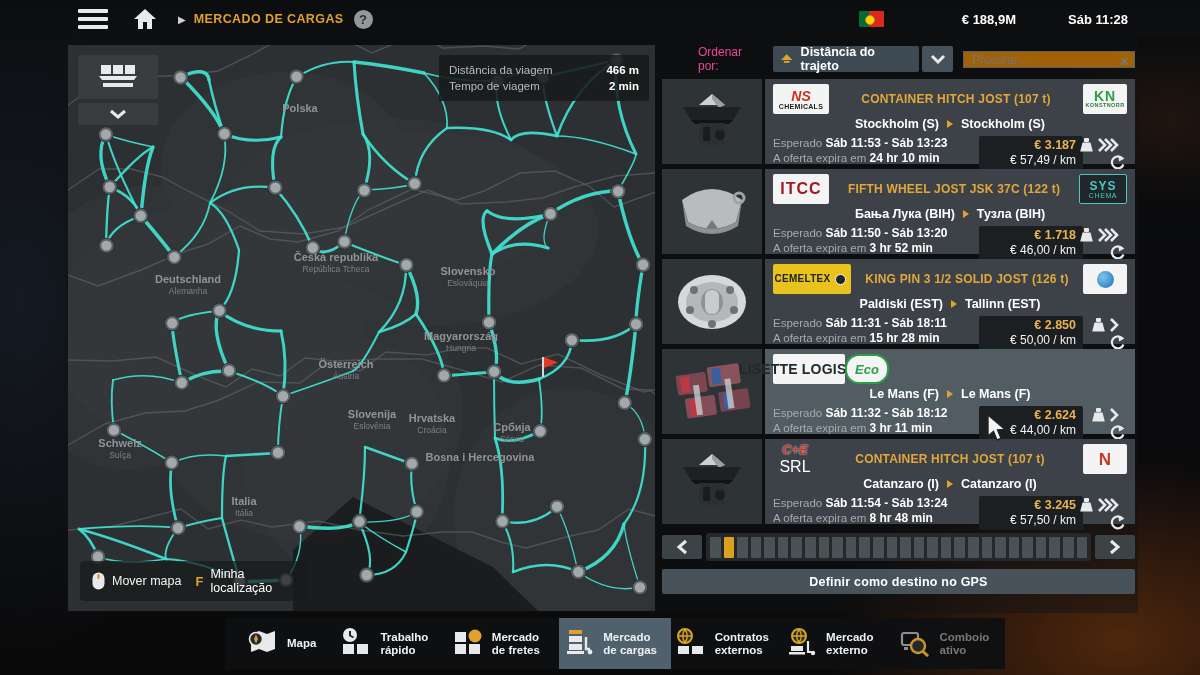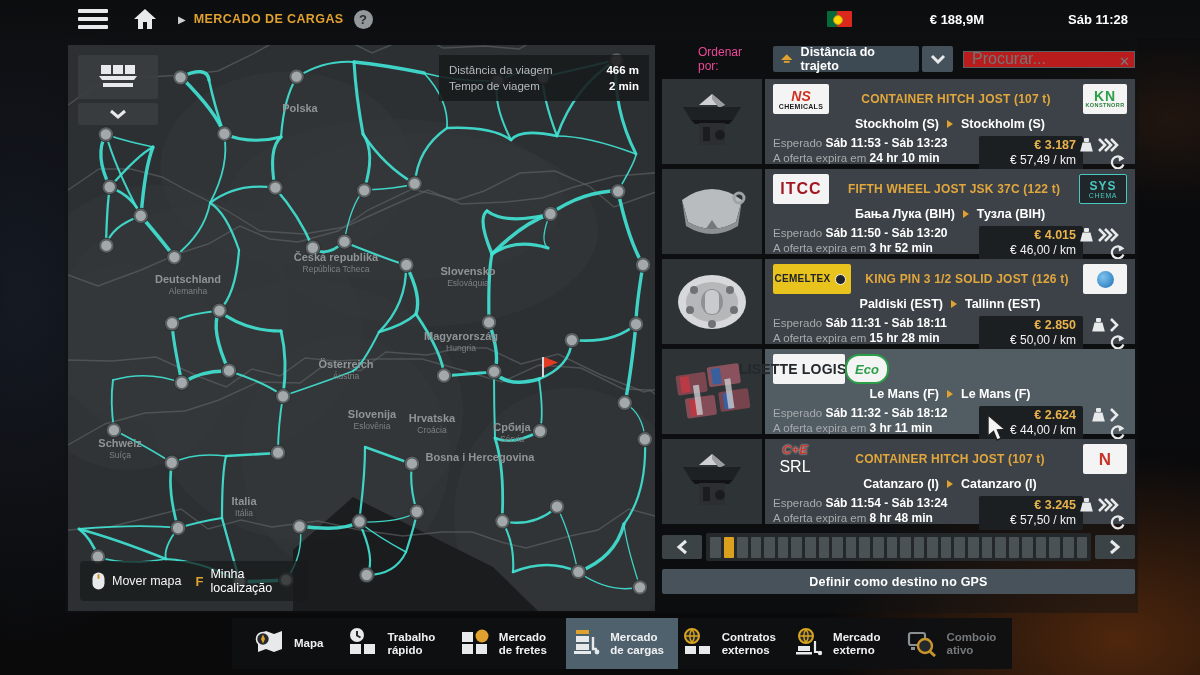--- a/index.html
+++ b/index.html
@@ -21,21 +21,21 @@
   }
   .hamburger { width:30px; height:20px; margin-left:78px; display:flex; flex-direction:column; justify-content:space-between; cursor:pointer; }
   .hamburger span { display:block; height:4px; background:#e8e9ea; border-radius:1px; }
   .home-btn { margin-left:24px; width:26px; height:24px; }
   .crumb-sep { margin-left:20px; color:#cfd1d2; font-size:10px; }
   .crumb { margin-left:8px; color:#e0a12f; font-weight:bold; font-size:12.5px; letter-spacing:.4px; }
   .help-circle { margin-left:10px; width:19px; height:19px; border-radius:50%; background:#93989b; color:#2a2d2f; font-weight:bold; font-size:13px; display:flex; align-items:center; justify-content:center; }
   .topbar-right { position:absolute; right:0; top:0; height:38px; display:flex; align-items:center; }
   .flag { width:25px; height:16px; position:relative; background:linear-gradient(90deg,#046a38 0 40%, #da291c 40% 100%); border-radius:1px; margin-right:78px; }
   .flag::after { content:""; position:absolute; left:6px; top:4px; width:8px; height:8px; border-radius:50%; background:#ffd700; border:1px solid #b5912a; }
-  .money { font-weight:bold; font-size:13px; margin-right:84px; }
+  .money { font-weight:bold; font-size:13px; margin-right:52px; }
   .clock { font-weight:bold; font-size:13px; margin-right:72px; }
 
   
   .ui { position:absolute; left:65px; top:38px; width:1073px; height:575px; background:rgba(16,18,20,.45); }
 
   
   .map-panel { position:absolute; left:3px; top:7px; width:587px; height:566px; background:#2d3032; overflow:hidden; }
   .map-panel svg.mapsvg { position:absolute; left:0; top:0; }
   .trip-box { position:absolute; right:6px; top:10px; width:210px; background:rgba(24,26,27,.88); padding:7px 10px; }
   .trip-row { display:flex; justify-content:space-between; font-size:11.5px; line-height:16px; }
@@ -50,21 +50,21 @@
   .hint-two { font-size:12.5px; line-height:14px; width:86px; }
 
   
   .right-panel { position:absolute; left:597px; top:7px; width:473px; height:566px; display:flex; flex-direction:column; }
   .sort-row { height:28px; display:flex; align-items:center; margin-bottom:6px; }
   .sort-label { font-size:12px; color:#ec4899; margin-left:36px; margin-right:10px; }
   .sort-select { width:152px; height:26px; background:#3e4a53; border-radius:2px; display:flex; align-items:center; padding:0 8px; gap:8px; cursor:pointer; }
   .sort-select .sel-txt { font-size:12.5px; font-weight:bold; color:#fff; }
   .sort-chevron { width:32px; height:26px; margin-left:3px; background:#46525b; border-radius:2px; display:flex; align-items:center; justify-content:center; cursor:pointer; }
   .searchbox { margin-left:10px; position:relative; }
-  .searchbox input { width:172px; height:17px; background:#b91c1c; border:1px solid #5b6063; color:#cfd2d3; font-size:16px; padding:0 22px 0 8px; font-family:"Liberation Sans",sans-serif; }
+  .searchbox input { width:172px; height:17px; background:#a16207; border:1px solid #5b6063; color:#cfd2d3; font-size:12px; padding:0 22px 0 8px; font-family:"Liberation Sans",sans-serif; }
   .searchbox .clear-x { position:absolute; right:5px; top:4px; color:#777c7f; font-size:13px; cursor:pointer; }
 
   .listings { display:flex; flex-direction:column; gap:5px; }
   .listing { display:flex; height:85px; }
   .cargo-tile { width:100px; background:#2e3336; margin-right:3px; display:flex; align-items:center; justify-content:center; }
   .card { flex:1; background:#3c4247; padding:5px 8px 4px 8px; position:relative; }
   .listing.hl .card { background:#525c63; }
   .card-top { display:flex; align-items:center; height:30px; }
   .card-title { flex:1; text-align:center; color:#e2a73c; font-weight:bold; font-size:12px; letter-spacing:.2px; }
   .route { display:flex; align-items:center; justify-content:center; gap:7px; height:20px; font-size:12.5px; font-weight:bold; color:#fff; }
@@ -107,21 +107,21 @@
 
   
   .pager { margin-top:9px; display:flex; align-items:center; gap:4px; }
   .pg-arrow { width:40px; height:24px; background:#3c4347; border-radius:2px; display:flex; align-items:center; justify-content:center; cursor:pointer; }
   .pg-strip { flex:1; height:28px; background:#24282a; border-radius:2px; display:flex; align-items:center; gap:3px; padding:0 4px; }
   .pg-block { flex:1; height:21px; background:#4b5256; border-radius:1px; cursor:pointer; }
   .pg-block.active { background:#dca01f; }
   .gps-btn { margin-top:8px; height:25px; background:#47525a; border-radius:2px; color:#fff; font-weight:bold; font-size:12.5px; display:flex; align-items:center; justify-content:center; cursor:pointer; letter-spacing:.2px; }
 
   
-  .navbar { position:absolute; left:232px; top:618px; width:780px; height:51px; background:rgba(15,16,18,.95); display:flex; }
+  .navbar { position:absolute; left:225px; top:618px; width:780px; height:51px; background:rgba(15,16,18,.95); display:flex; }
   .tab { flex:1; display:flex; align-items:center; justify-content:center; gap:8px; cursor:pointer; padding:0 4px; }
   .tab.active { background:#50616e; }
   .tab .lbl { font-size:11.5px; font-weight:bold; color:#f0f1f2; line-height:13px; max-width:74px; }
   .tab.disabled .lbl { color:#74797c; }
 
   .cursor { position:absolute; left:986px; top:414px; z-index:50; pointer-events:none; }
 </style>
 </head>
 <body>
 
@@ -657,21 +657,21 @@
                 <polygon points="1,1 7,5 1,9" fill="#e0a12f"></polygon>
               </svg>
               <span>Тузла (BIH)</span>
             </div>
             <div class="card-bottom">
               <div class="meta">
                 <div><span>Esperado</span> <b>Sáb 11:50 - Sáb 13:20</b></div>
                 <div><span>A oferta expira em</span> <b>3 hr 52 min</b></div>
               </div>
               <div class="pricebox">
-                <div class="p1">€ 4.015</div>
+                <div class="p1">€ 1.718</div>
                 <div class="p2">€ 46,00 / km</div>
               </div>
               <div class="iconcol">
                 <div class="icon-row">
                   <svg width="15" height="16" viewBox="0 0 15 16">
                     <rect x="5" y="1" width="5" height="4" rx="1" fill="#e8e9ea"></rect>
                     <path d="M3.5 5.5 h8 l2.3 9 h-12.6 z" fill="#e8e9ea"></path>
                   </svg>
                   <svg width="28" height="16" viewBox="0 0 28 16">
                     <polyline points="2,2 8,8 2,14" fill="none" stroke="#e8e9ea" stroke-width="2.6"></polyline>

